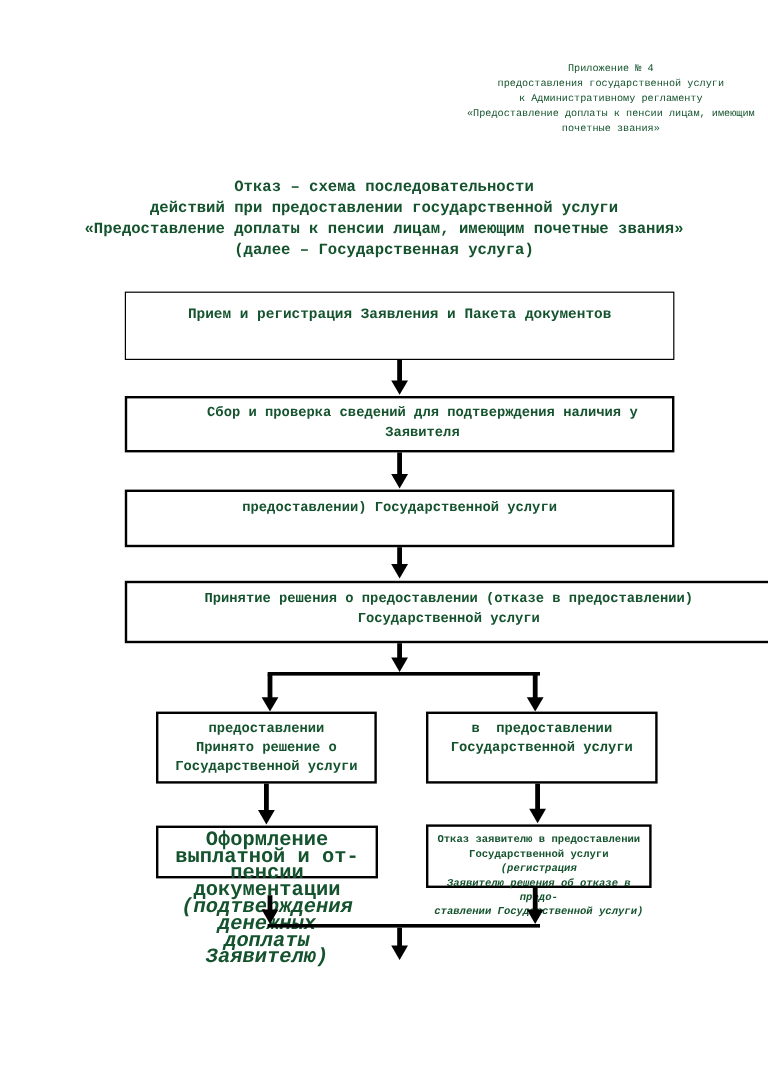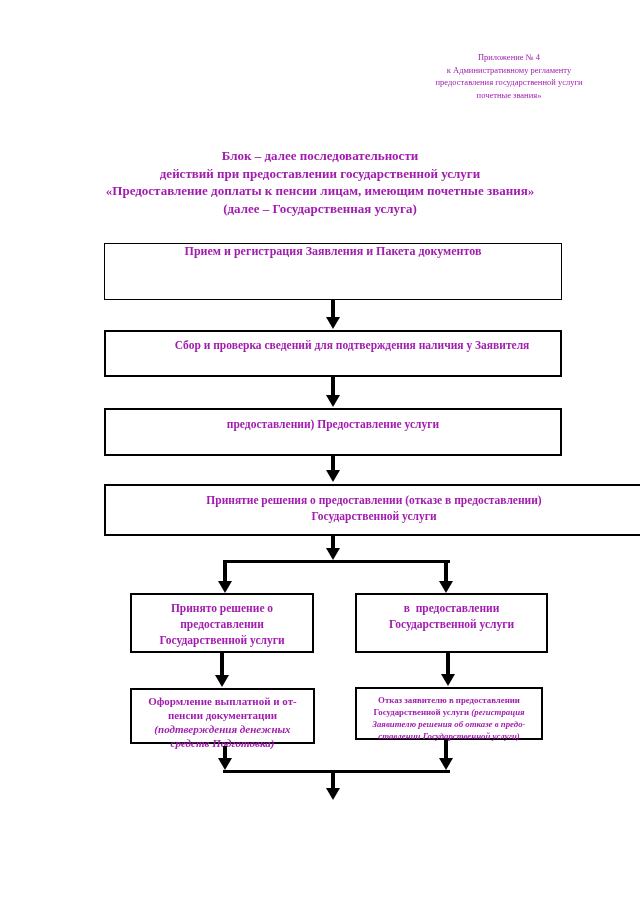--- a/index.html
+++ b/index.html
@@ -1,91 +1,92 @@
 <!DOCTYPE html>
 <html><head>
 <meta charset="utf-8">
 <style>
   html,body{margin:0;padding:0;background:#ffffff;}
   .page{
     position:relative;
     width:640px;height:905px;
     background:#ffffff;
-    color:#a21caf;
-    font-family:Liberation Serif, serif;
+    color:#14532d;
+    font-family:Liberation Mono, monospace;
     overflow:hidden;
   }
   
   .annex{
     position:absolute;top:51px;left:380px;width:258px;
     text-align:center;font-size:8.5px;line-height:12.5px;font-weight:normal;
   }
   
   .doc-title{
     position:absolute;top:147px;left:0;width:640px;
     text-align:center;font-weight:bold;font-size:13px;line-height:17.5px;
   }
   
   .fbox{
     position:absolute;box-sizing:border-box;
     border:2px solid #000;background:#fff;
     text-align:center;font-weight:bold;
   }
-  .b1{left:104px;top:243px;width:458px;height:57px;border-width:1.5px;font-size:12px;padding-top:0;}
+  .b1{left:104px;top:243px;width:458px;height:57px;border-width:1.5px;font-size:12px;padding-top:11px;}
   .b2{left:104px;top:330px;width:458px;height:47px;font-size:11.5px;line-height:16px;padding-top:5px;padding-left:38px;}
   .b3{left:104px;top:408px;width:458px;height:48px;font-size:11.5px;line-height:16px;padding-top:6px;}
   .b4{left:104px;top:484px;width:540px;height:52px;border-width:2.5px;font-size:11.5px;line-height:16px;padding-top:6px;}
   .appr{left:130px;top:593px;width:184px;height:60px;font-size:11.5px;line-height:16px;padding-top:5px;}
   .refu{left:355px;top:593px;width:193px;height:60px;font-size:11.5px;line-height:16px;padding-top:5px;}
-  .payout{left:130px;top:688px;width:185px;height:56px;font-size:11px;line-height:14px;padding-top:4px;}
+  .payout{left:130px;top:688px;width:185px;height:44px;font-size:17px;line-height:14px;padding-top:4px;}
   .refnote{left:355px;top:687px;width:188px;height:53px;font-size:8.8px;line-height:12px;padding-top:5px;}
   .final{left:103px;top:803px;width:460px;height:30px;border-width:2.5px;font-size:12px;line-height:25px;}
   .it{font-style:italic;}
   
   .stem{position:absolute;width:4px;background:#000;}
   .ahead{position:absolute;width:0;height:0;
     border-left:7px solid transparent;border-right:7px solid transparent;
     border-top:12px solid #000;}
   .hline{position:absolute;height:3px;background:#000;}
 </style>
 </head>
 <body>
 
 <div class="page">
 
   <div class="annex">
     <div>Приложение № 4</div>
+    <div>предоставления государственной услуги</div>
     <div>к Административному регламенту</div>
-    <div>предоставления государственной услуги</div>
+    <div>«Предоставление доплаты к пенсии лицам, имеющим</div>
     <div>почетные звания»</div>
   </div>
 
   <div class="doc-title">
-    <div>Блок – далее последовательности</div>
+    <div>Отказ – схема последовательности</div>
     <div>действий при предоставлении государственной услуги</div>
     <div>«Предоставление доплаты к пенсии лицам, имеющим почетные звания»</div>
     <div>(далее – Государственная услуга)</div>
   </div>
 
   <div class="fbox b1">
     <div>Прием и регистрация Заявления и Пакета документов</div>
   </div>
 
   <div class="stem" style="left:331px;top:300px;height:18px;"></div>
   <div class="ahead" style="left:326px;top:317px;"></div>
 
   <div class="fbox b2">
     <div>Сбор и проверка сведений для подтверждения наличия у Заявителя</div>
   </div>
 
   <div class="stem" style="left:331px;top:377px;height:18px;"></div>
   <div class="ahead" style="left:326px;top:395px;"></div>
 
   <div class="fbox b3">
-    <div>предоставлении) Предоставление услуги</div>
+    <div>предоставлении) Государственной услуги</div>
   </div>
 
   <div class="stem" style="left:331px;top:456px;height:15px;"></div>
   <div class="ahead" style="left:326px;top:470px;"></div>
 
   <div class="fbox b4">
     <div>Принятие решения о предоставлении (отказе в предоставлении)</div>
     <div>Государственной услуги</div>
   </div>
 
@@ -93,41 +94,41 @@
   <div class="ahead" style="left:326px;top:548px;"></div>
   <div class="hline" style="left:223px;top:560px;width:227px;"></div>
 
   <div class="stem" style="left:223px;top:562px;height:20px;"></div>
   <div class="ahead" style="left:218px;top:581px;"></div>
 
   <div class="stem" style="left:444px;top:562px;height:20px;"></div>
   <div class="ahead" style="left:439px;top:581px;"></div>
 
   <div class="fbox appr">
+    <div>предоставлении</div>
     <div>Принято решение о</div>
-    <div>предоставлении</div>
     <div>Государственной услуги</div>
   </div>
 
   <div class="fbox refu">
     <div>в&nbsp; предоставлении</div>
     <div>Государственной услуги</div>
   </div>
 
   <div class="stem" style="left:220px;top:653px;height:23px;"></div>
   <div class="ahead" style="left:215px;top:675px;"></div>
 
   <div class="stem" style="left:446px;top:653px;height:22px;"></div>
   <div class="ahead" style="left:441px;top:674px;"></div>
 
   <div class="fbox payout">
     <div>Оформление выплатной и от-</div>
     <div>пенсии документации</div>
     <div class="it">(подтверждения денежных</div>
-    <div class="it">средств Подготовка)</div>
+    <div class="it">доплаты Заявителю)</div>
   </div>
 
   <div class="fbox refnote">
     <div>Отказ заявителю в предоставлении</div>
     <div>
       <span>Государственной услуги</span>
       <span class="it">(регистрация</span>
     </div>
     <div class="it">Заявителю решения об отказе в предо-</div>
     <div class="it">ставлении Государственной услуги)</div>

